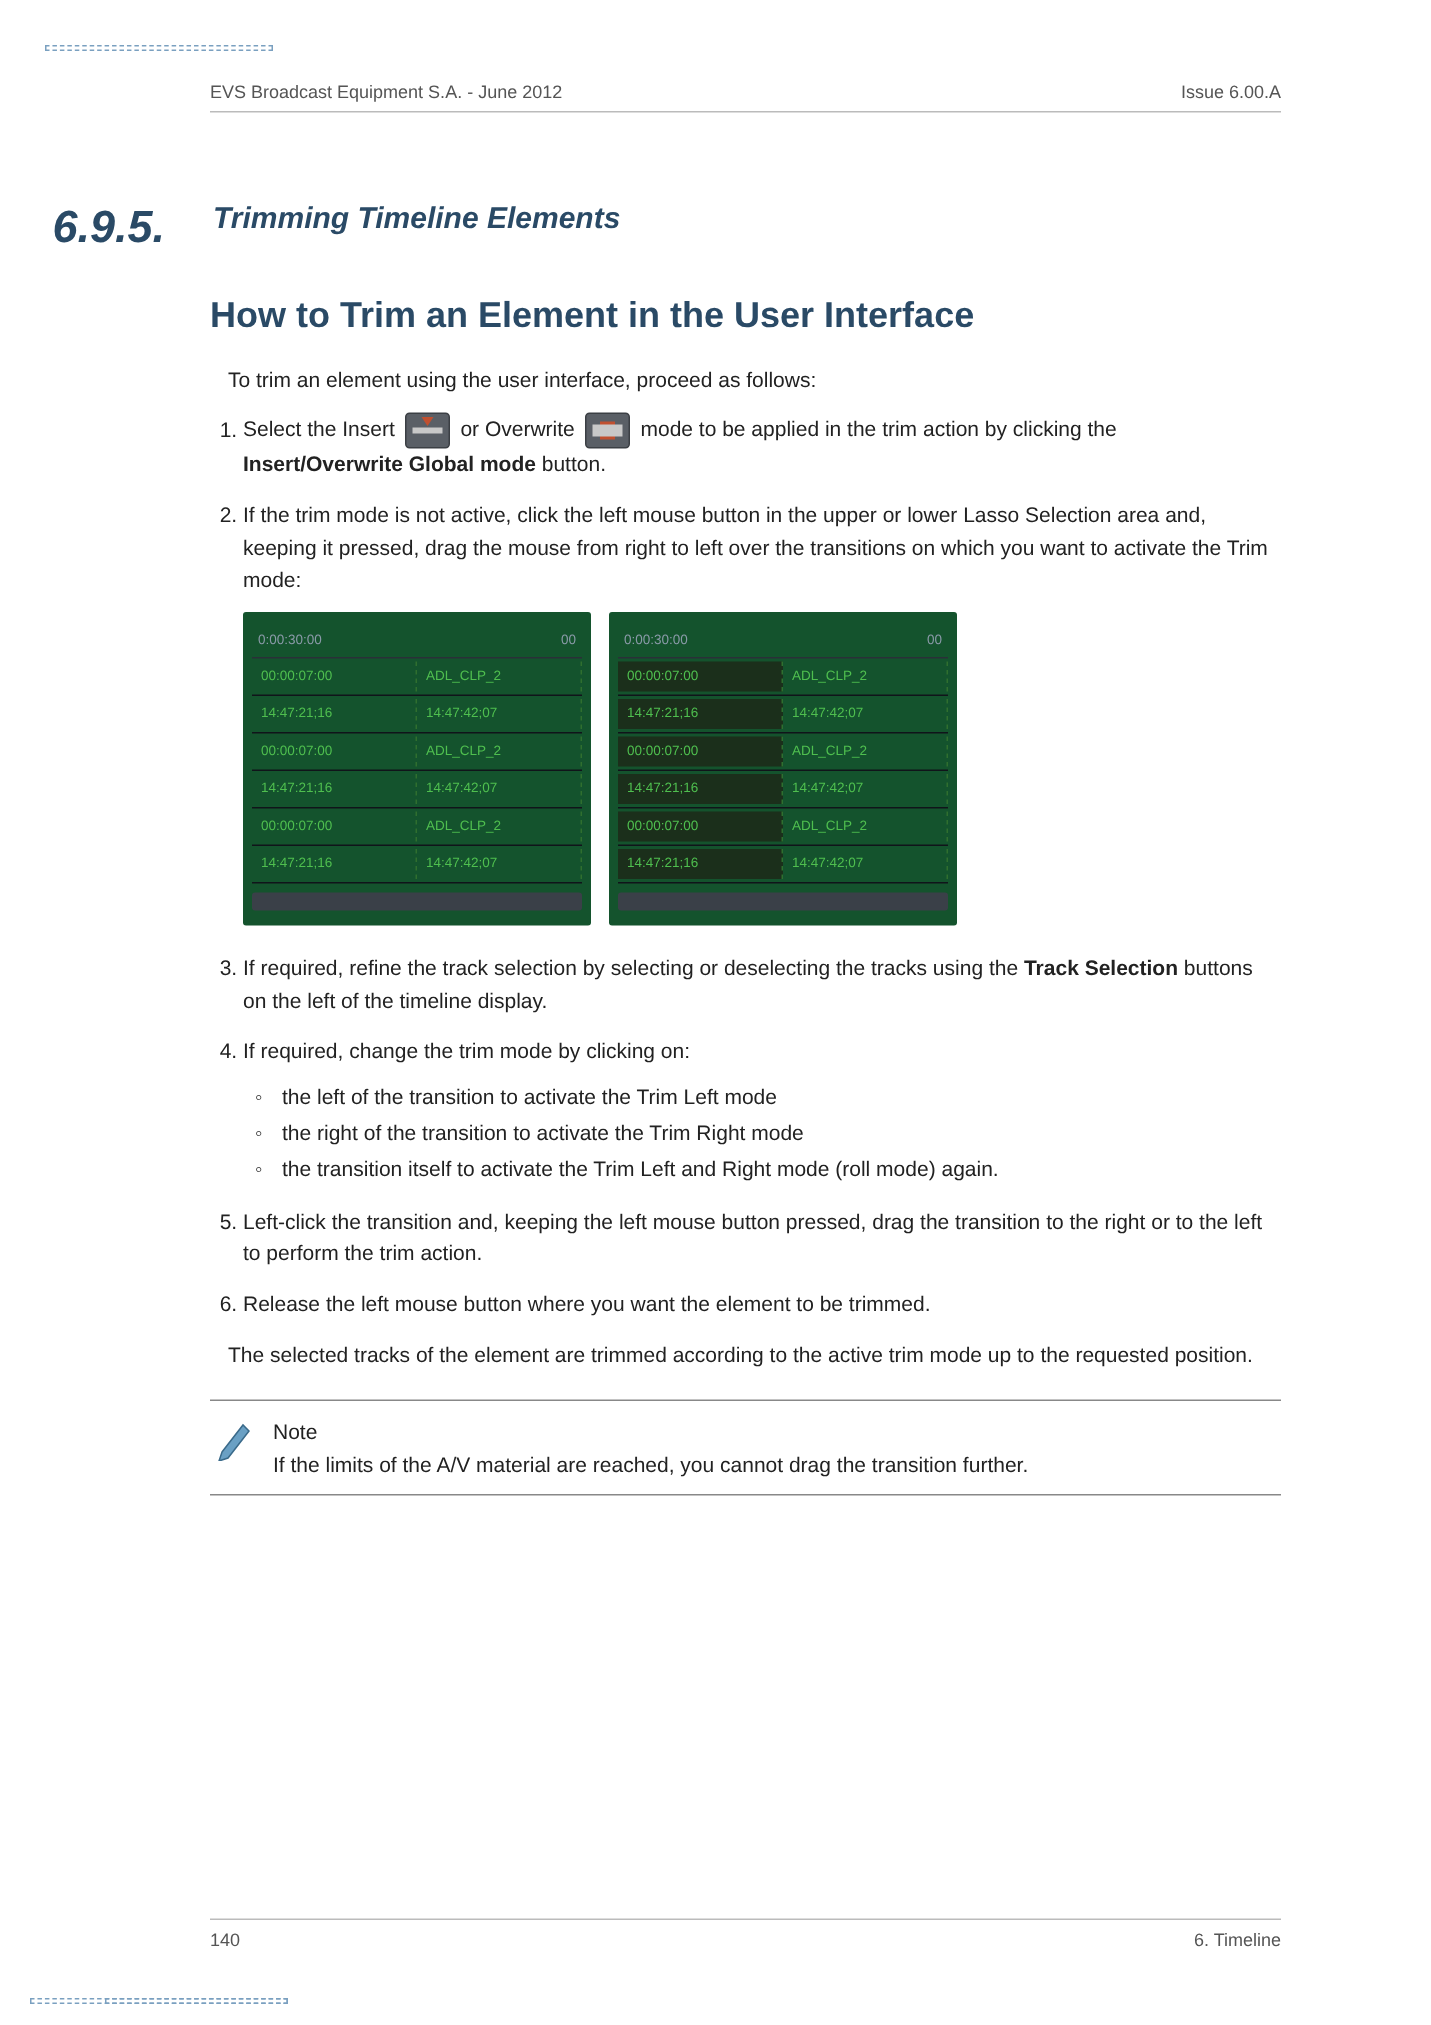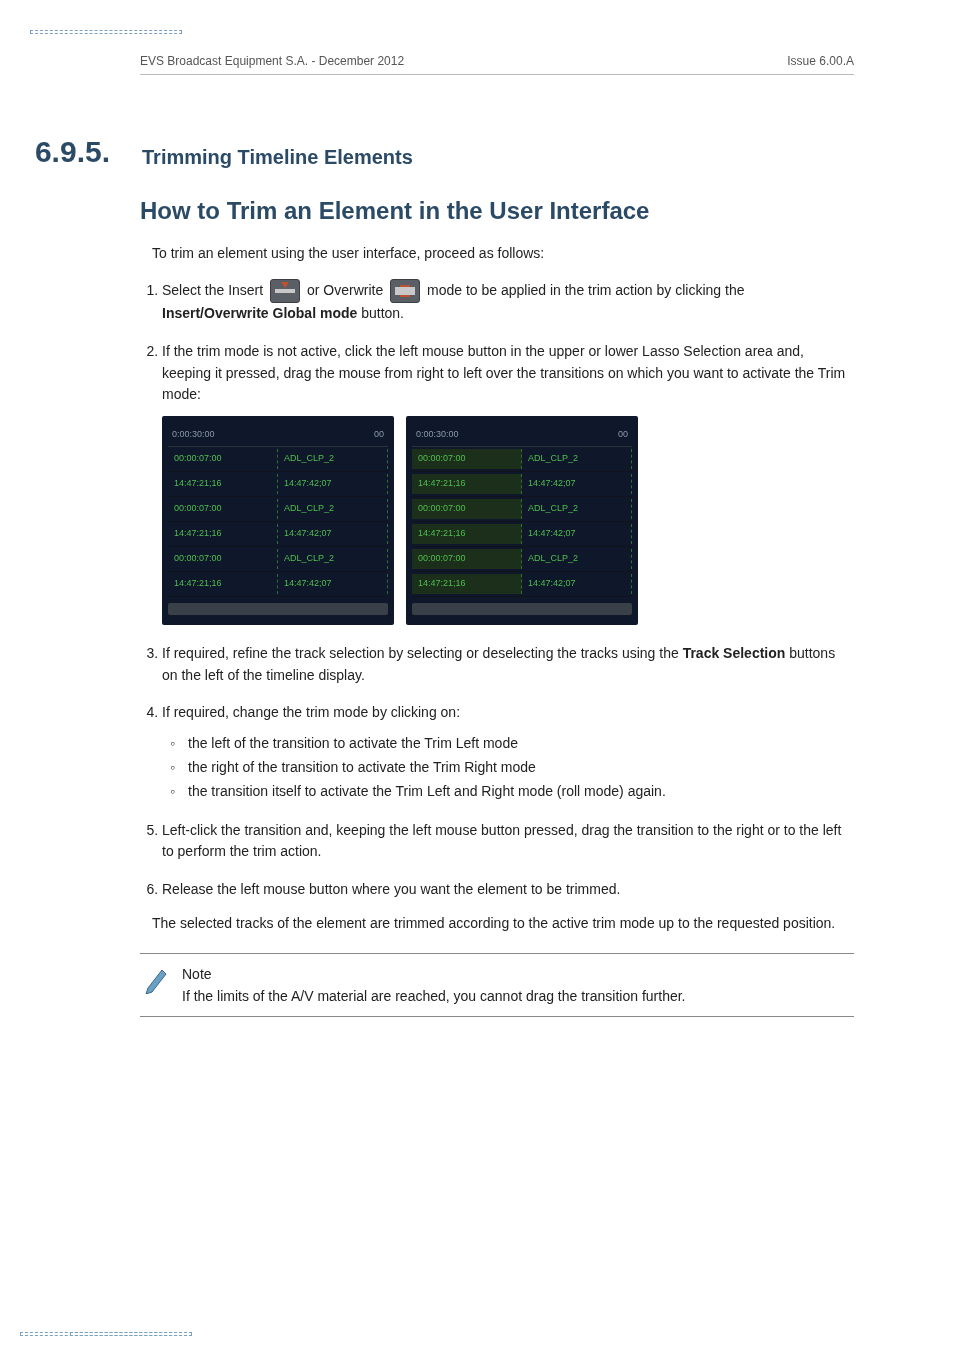--- a/index.html
+++ b/index.html
@@ -25,22 +25,23 @@
     color: #555;
     border-bottom: 1px solid #bbb;
     padding-bottom: 6px;
   }
   .content {
     padding-top: 60px;
   }
   .sec-row {
     display: flex;
     gap: 32px;
-    align-items: flex-end;
+    align-items: flex-start;
     margin-bottom: 28px;
+    font-style: italic;
   }
   .sec-num {
     font-size: 30px;
     font-weight: 700;
     color: #2a4a66;
     width: 100px;
     flex-shrink: 0;
     margin-left: -130px;
     text-align: right;
   }
@@ -62,21 +63,20 @@
   }
   ol.num {
     list-style: decimal;
     padding-left: 22px;
     margin: 0;
   }
   ol.num > li {
     font-size: 14px;
     line-height: 1.55;
     margin-bottom: 12px;
-    margin-top: 16px;
   }
   ul.circ {
     list-style: none;
     padding-left: 26px;
     margin: 8px 0 4px 0;
   }
   ul.circ > li {
     font-size: 14px;
     line-height: 1.7;
     position: relative;
@@ -125,21 +125,21 @@
     left: 9px; top: 5px; width: 10px; height: 12px;
     background: #c05030;
   }
   .timeline-figure {
     display: flex;
     gap: 12px;
     margin: 10px 0 18px 0;
   }
   .tl-panel {
     width: 220px;
-    background: #0f172a;
+    background: #14532d;
     padding: 8px 6px 10px 6px;
     border-radius: 2px;
   }
   .tl-ruler {
     height: 22px;
     color: #8a9aa8;
     font-size: 9px;
     display: flex;
     justify-content: space-between;
     align-items: center;
@@ -212,21 +212,21 @@
     font-size: 12px;
     color: #555;
   }
   b { font-weight: 700; }
 </style>
 </head>
 <body>
 <div class="page">
 
   <div class="header-row">
-    <span>EVS Broadcast Equipment S.A. - December 2012</span>
+    <span>EVS Broadcast Equipment S.A. - June 2012</span>
     <span>Issue 6.00.A</span>
   </div>
 
   <div class="content">
 
     <div class="sec-row">
       <div class="sec-num">6.9.5.</div>
       <div class="sec-title">Trimming Timeline Elements</div>
     </div>
 
@@ -339,14 +339,18 @@
     <div class="note-box">
       <svg class="note-icon" viewBox="0 0 24 28">
         <path d="M4 22 L18 4 L22 8 L8 26 L2 28 Z" fill="#6aa0c4" stroke="#3a6a8a" stroke-width="1"></path>
       </svg>
       <span class="note-label">Note</span>
       <span>If the limits of the A/V material are reached, you cannot drag the transition further.</span>
     </div>
 
   </div>
 
+  <div class="footer-row">
+    <span>140</span>
+    <span>6. Timeline</span>
+  </div>
 
 </div>
 
 </body></html>

